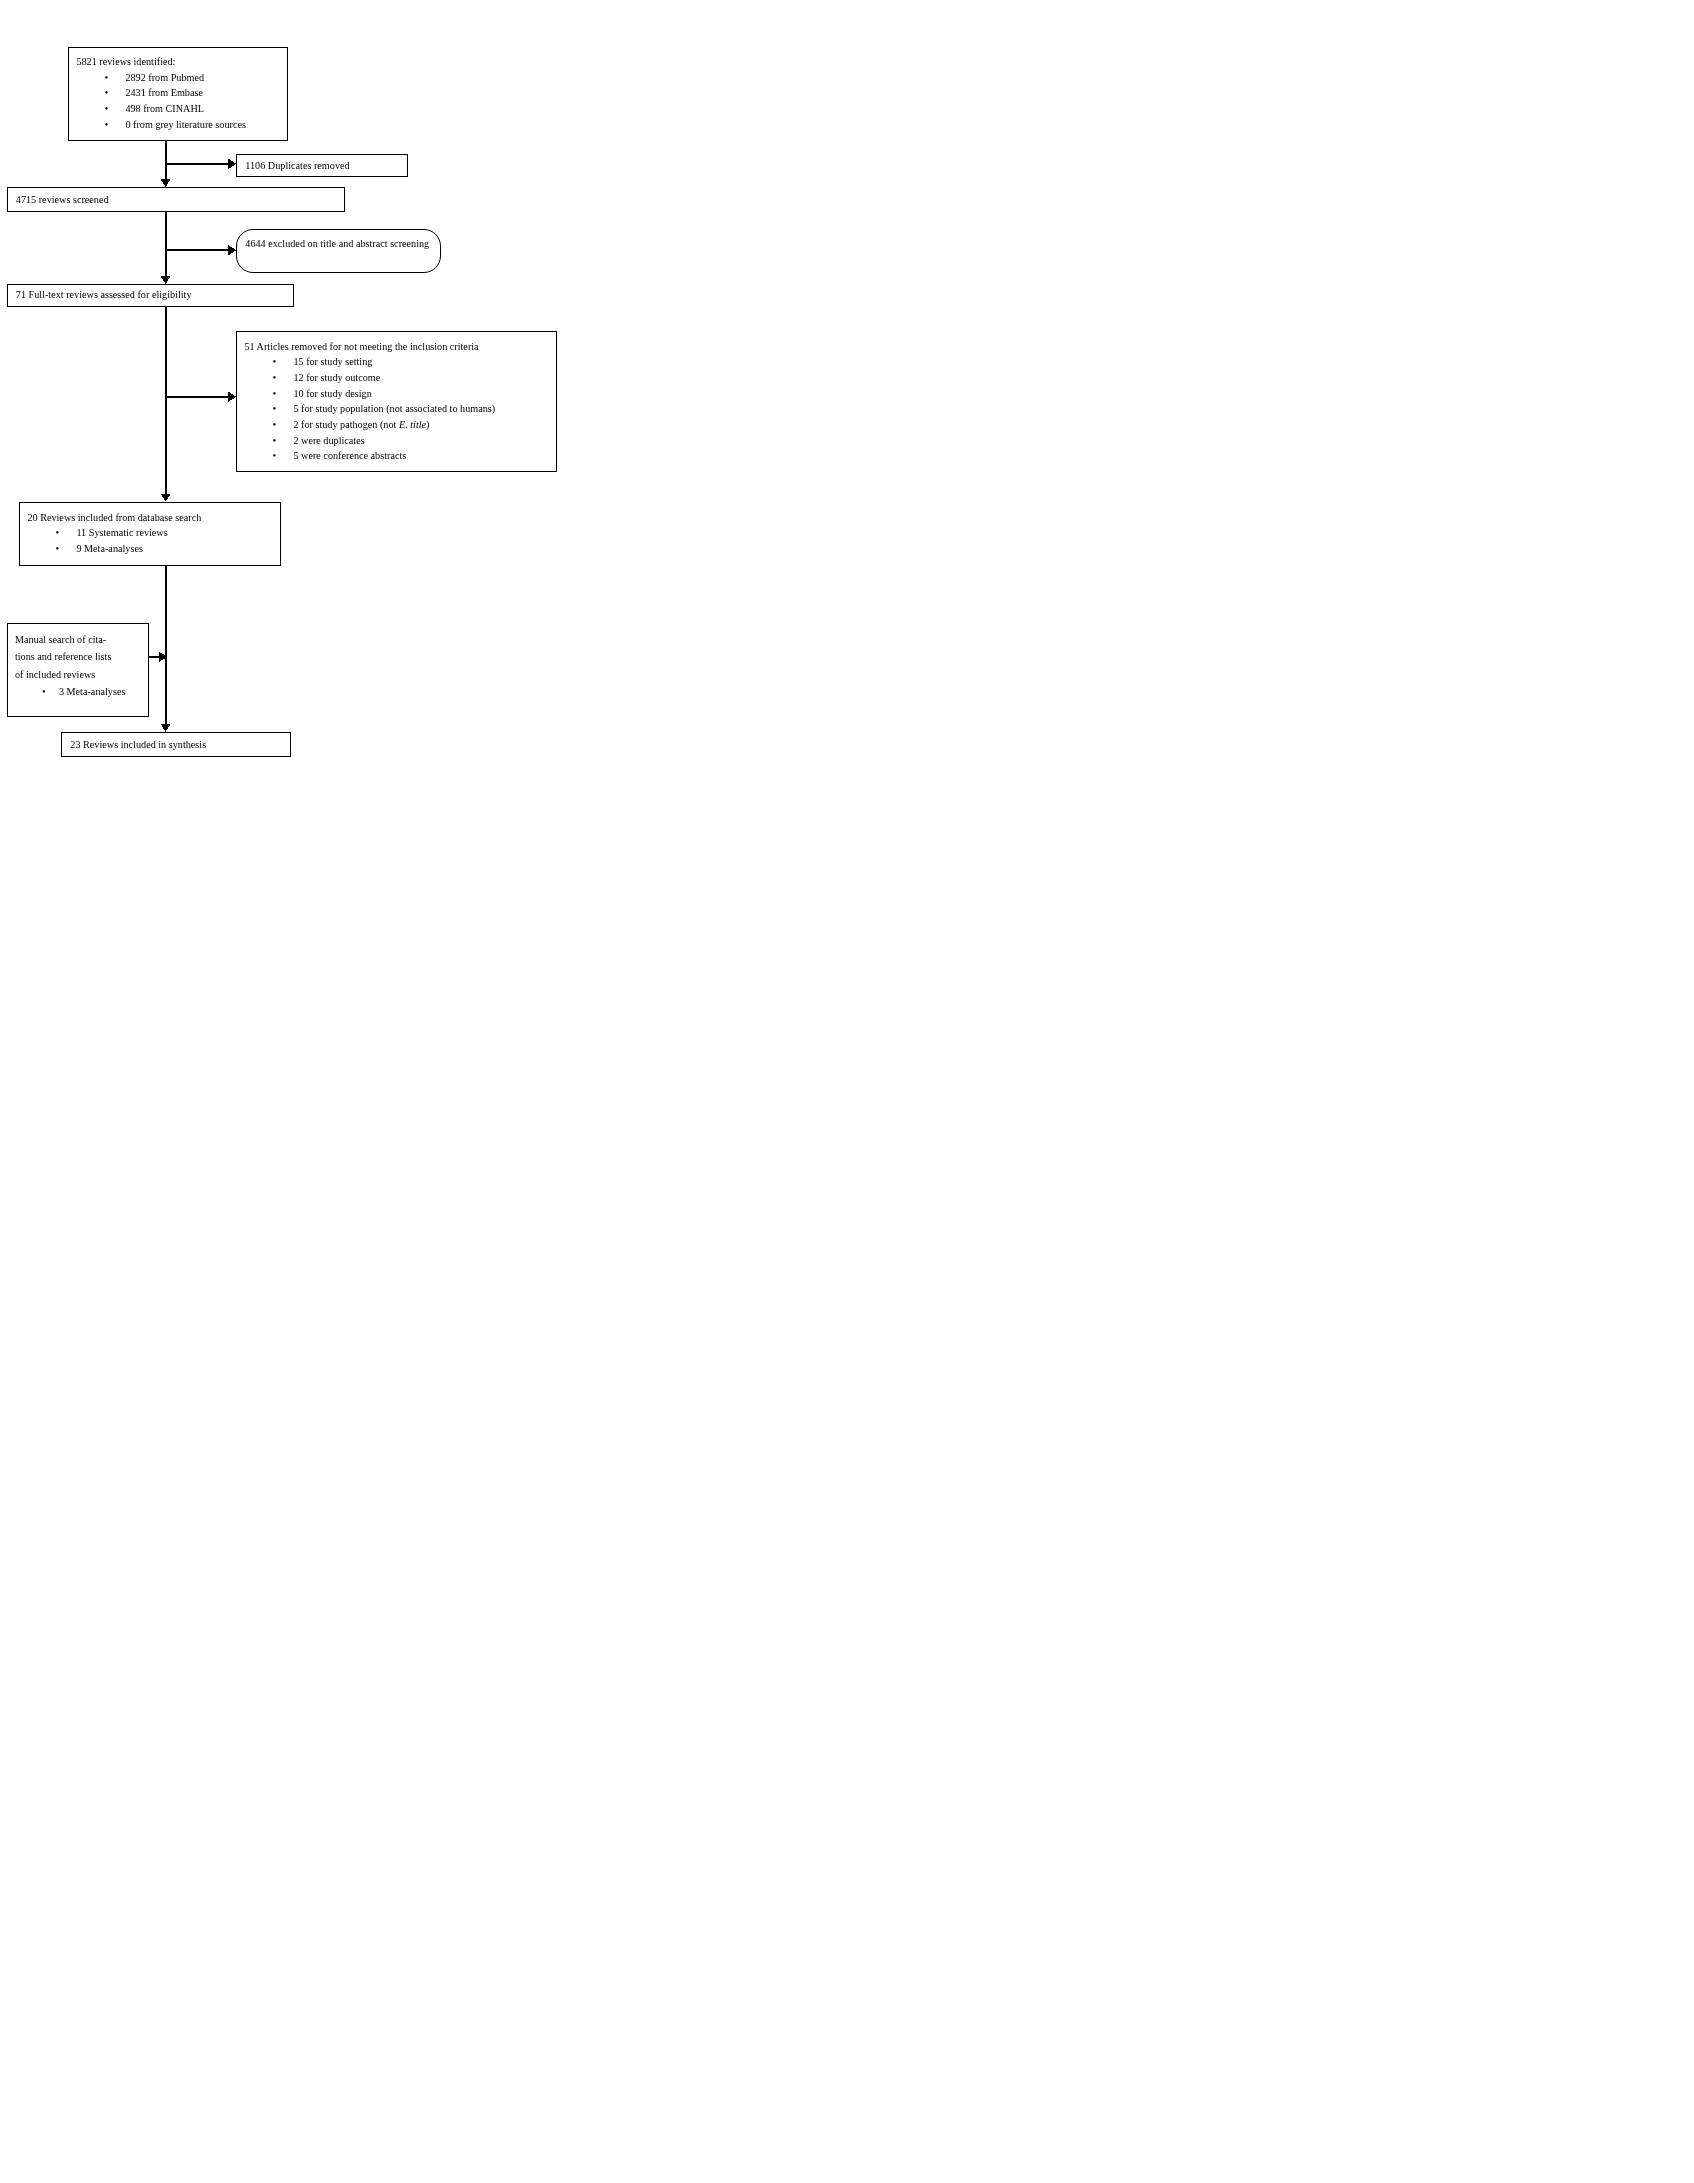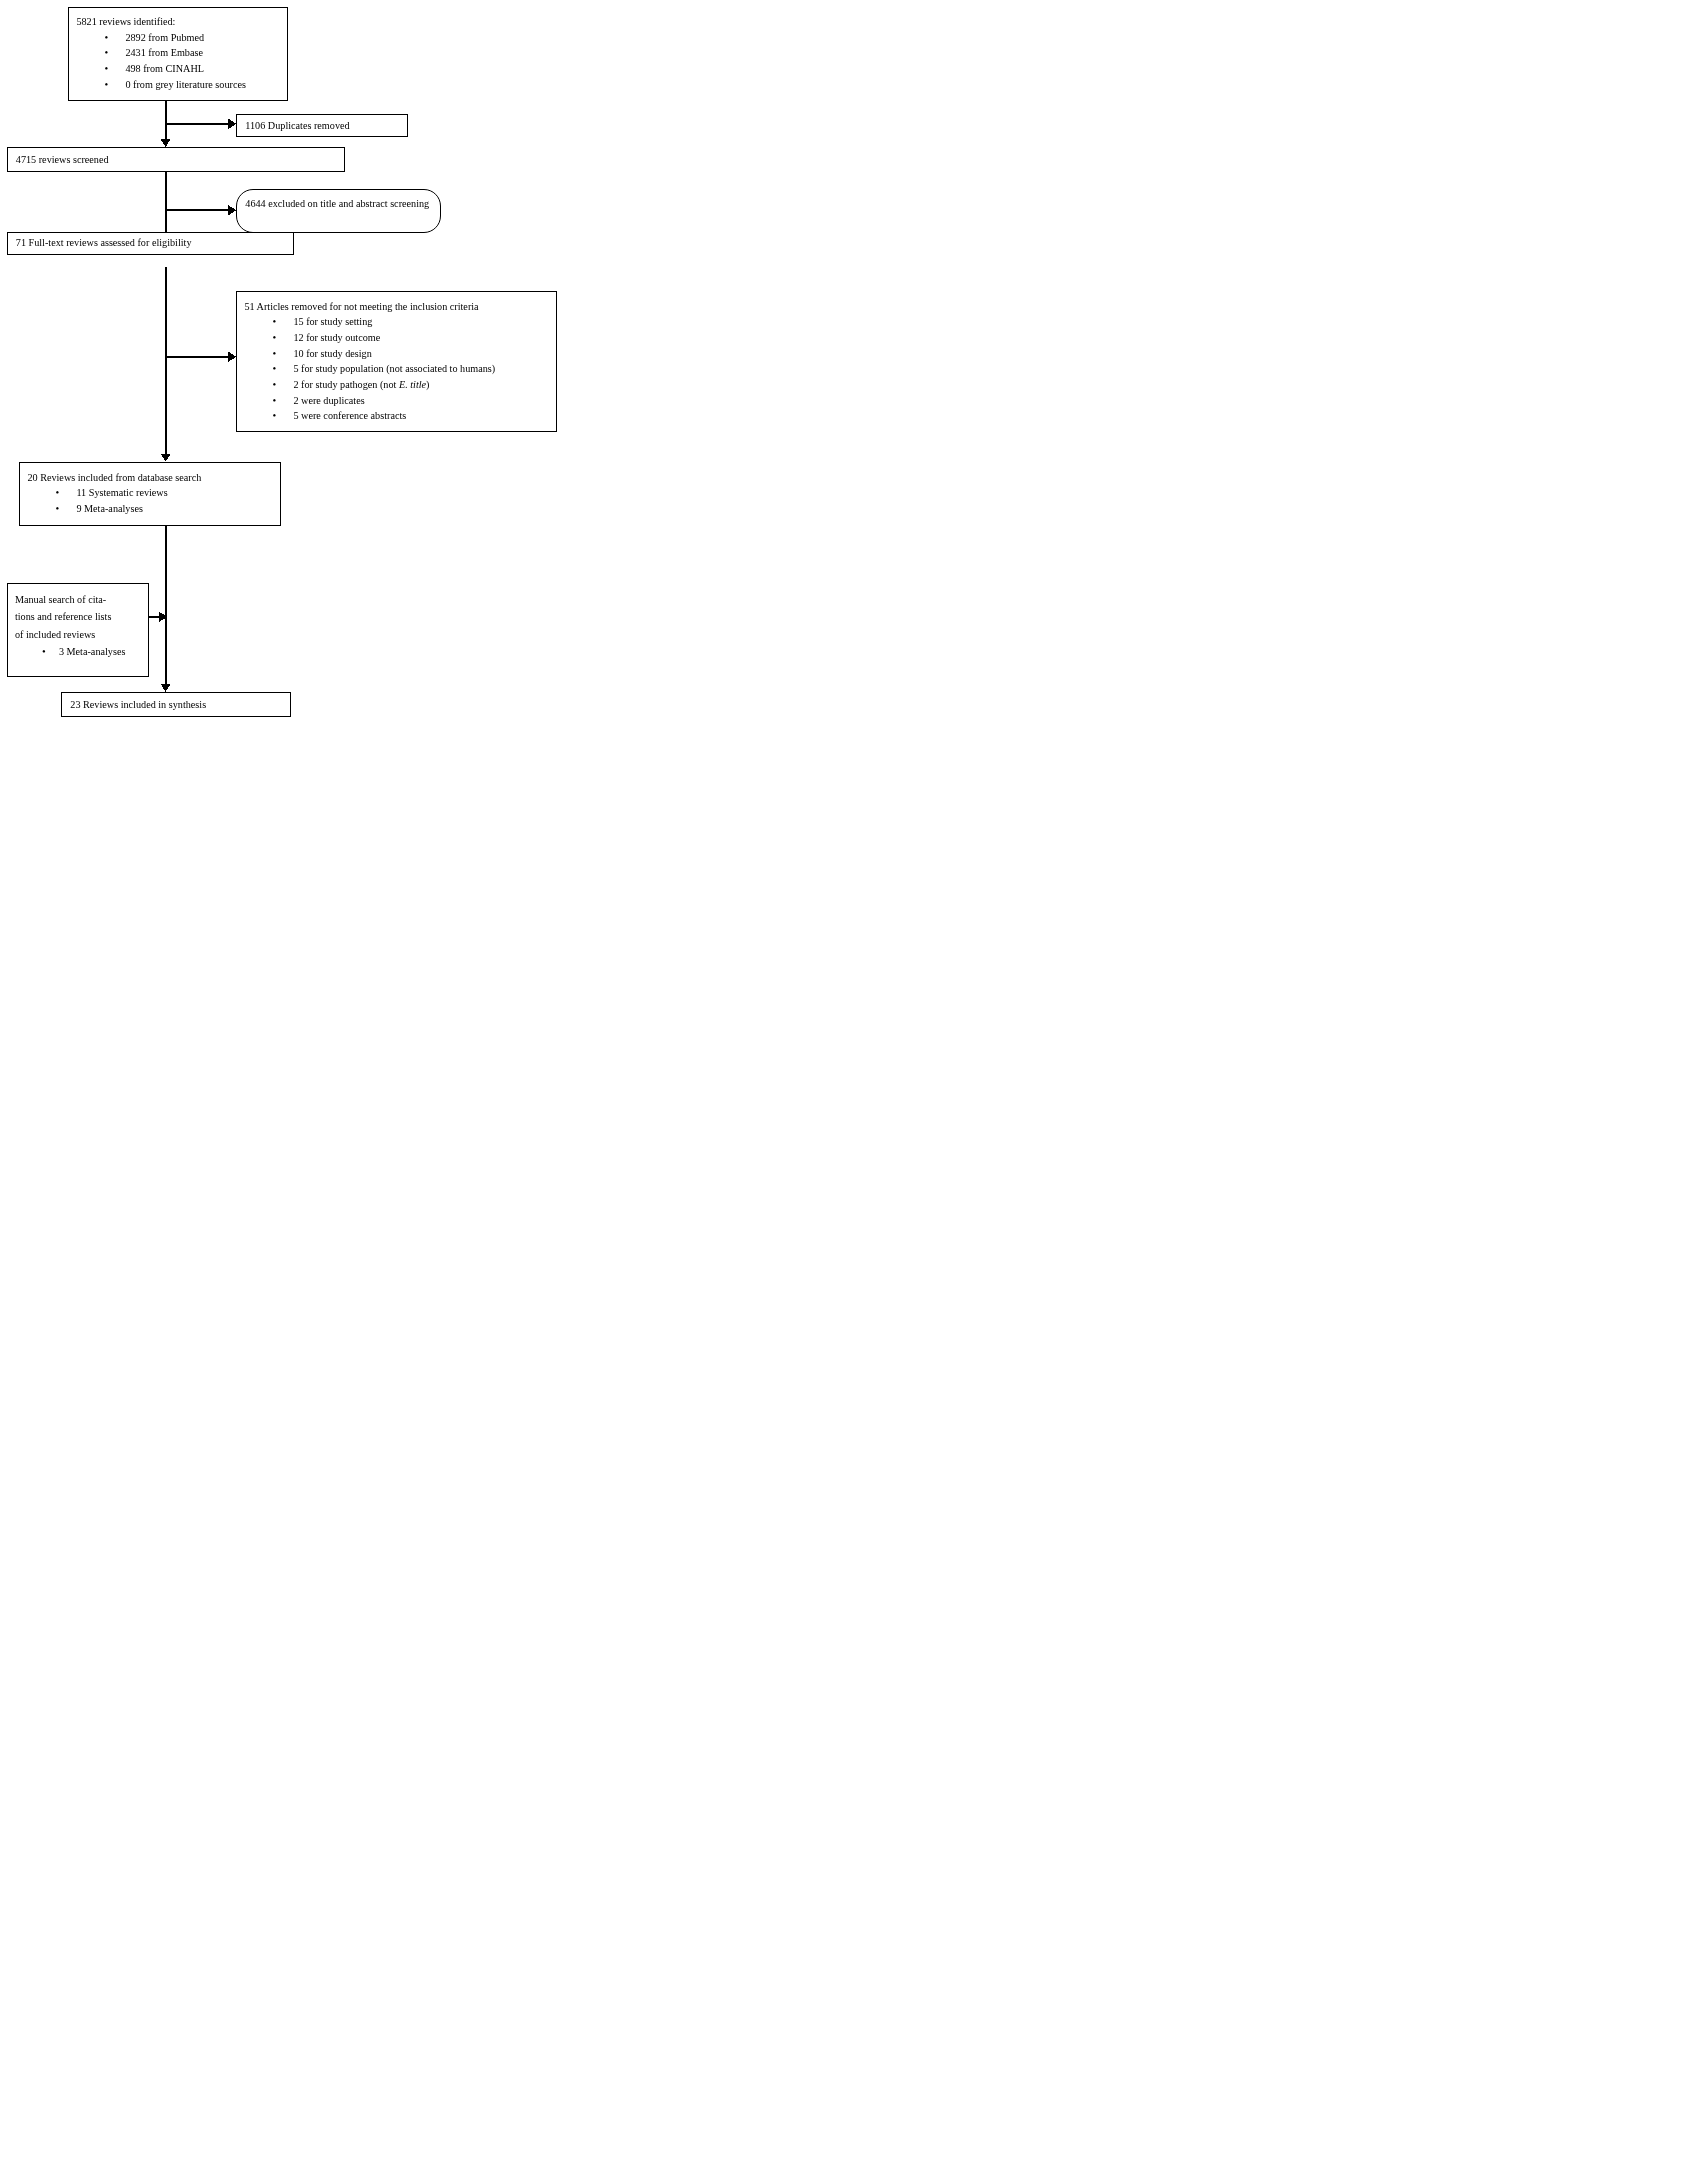--- a/index.html
+++ b/index.html
@@ -9,20 +9,21 @@
   }
   .canvas {
     position: relative;
     width: 559px;
     height: 719px;
     background: #ffffff;
     color: #000000;
     font-family: "Liberation Serif", "DejaVu Serif", serif;
     font-size: 10.2px;
     line-height: 15.7px;
+    margin-top: 40px;
   }
   .connectors {
     position: absolute;
     left: 0;
     top: 0;
     width: 559px;
     height: 719px;
   }
   .box {
     position: absolute;
@@ -110,21 +111,21 @@
   </div>
 
   <div class="box single" style="left:6.5px; top:147px; width:338px; height:25px;">
     <span>4715 reviews screened</span>
   </div>
 
   <div class="box justified" style="left:236px; top:189px; width:205px; height:44px;border-radius:17px;">
     <span>4644 excluded on title and abstract screening</span>
   </div>
 
-  <div class="box single" style="left:6.5px; top:232px; width:287px; height:22.6px;">
+  <div class="box single" style="left:6.5px; top:244px; width:287px; height:22.6px;">
     <span>71 Full-text reviews assessed for eligibility</span>
   </div>
 
   <div class="box multi" style="left:236px; top:291px; width:321px; height:141px;">
     <div>51 Articles removed for not meeting the inclusion criteria</div>
     <div class="bullets">
         <div class="li">15 for study setting</div>
         <div class="li">12 for study outcome</div>
         <div class="li">10 for study design</div>
         <div class="li">5 for study population (not associated to humans)</div>

